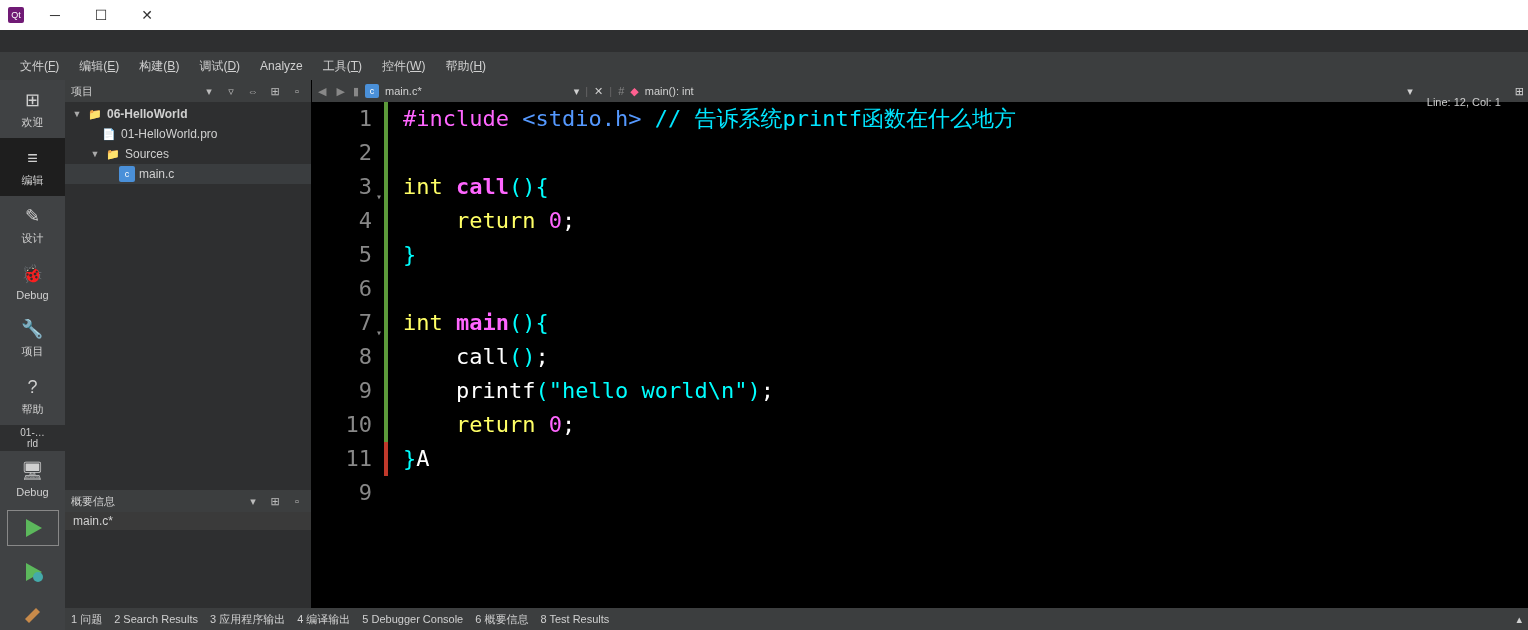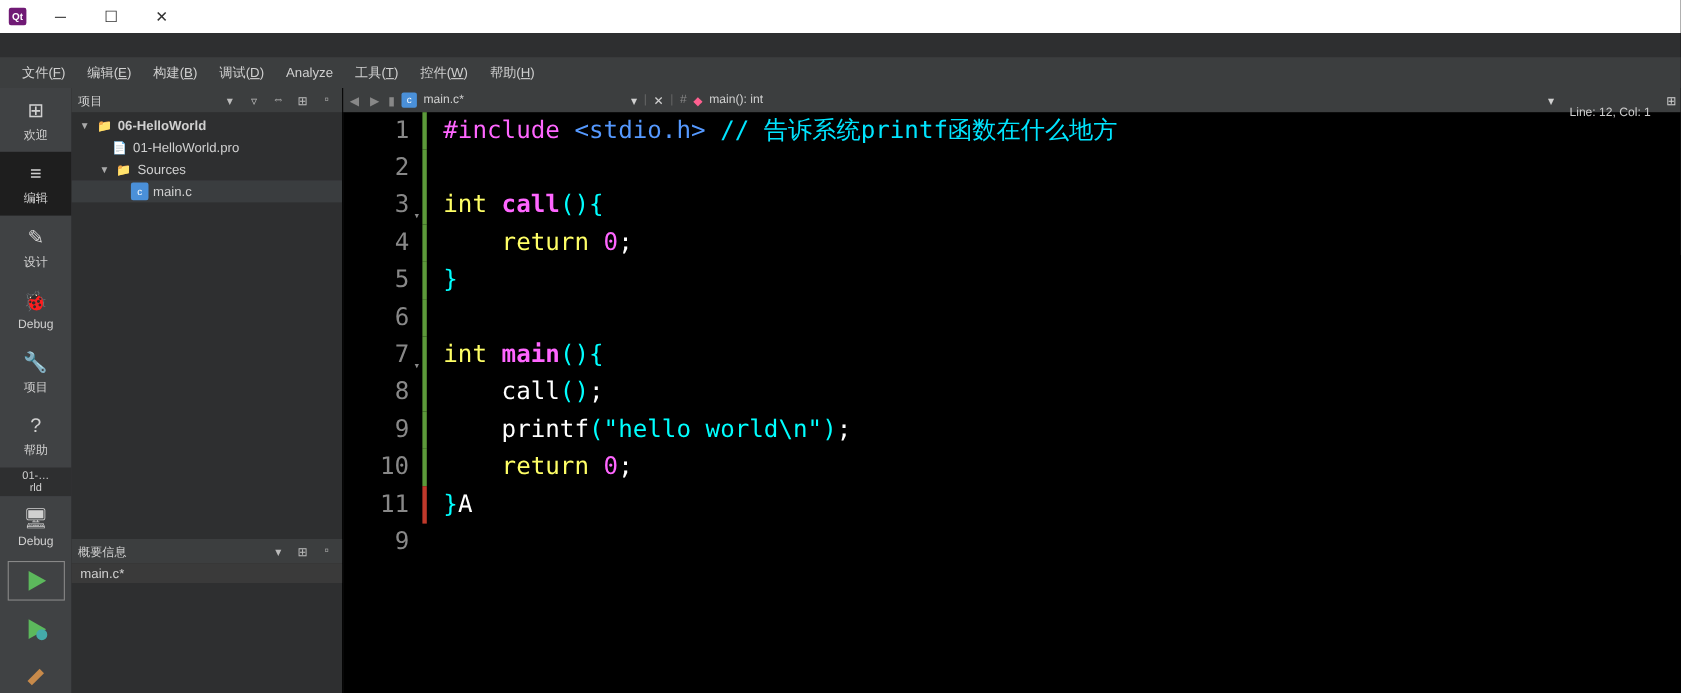--- a/index.html
+++ b/index.html
@@ -1,19 +1,19 @@
 <!DOCTYPE html>
 <html><head>
 <meta charset="utf-8">
 <style>
 * { margin: 0; padding: 0; box-sizing: border-box; }
 body { font-family: "Segoe UI", sans-serif; background: #2e2f30; color: #d0d0d0; width: 1528px; height: 630px; overflow: hidden; }
 
 .titlebar { height: 30px; background: #fff; display: flex; align-items: center; padding-left: 8px; color: #000; font-size: 12px; }
-.titlebar .app-icon { width: 16px; height: 16px; background: #701a75; border-radius: 2px; margin-right: 8px; display: flex; align-items: center; justify-content: center; color: #fff; font-size: 9px; font-weight: bold; }
+.titlebar .app-icon { width: 16px; height: 16px; background: #701a75; border-radius: 2px; margin-right: 8px; display: flex; align-items: center; justify-content: center; color: #fff; font-size: 9px; font-weight: normal; }
 .titlebar .title { flex: 1; }
 .titlebar .win-controls { display: flex; }
 .titlebar .win-btn { width: 46px; height: 30px; display: flex; align-items: center; justify-content: center; font-size: 14px; color: #333; }
 
 .menubar { height: 28px; background: #3c3e3f; display: flex; align-items: center; padding-left: 10px; font-size: 12px; margin-top: 22px; }
 .menubar .menu-item { padding: 4px 10px; cursor: pointer; }
 .menubar .menu-item u { text-decoration: underline; }
 
 .main-layout { display: flex; height: 572px; }
 
@@ -249,14 +249,25 @@
           <div class="cb green"></div>
           <div class="cb green"></div>
           <div class="cb green"></div>
           <div class="cb green"></div>
           <div class="cb green"></div>
           <div class="cb red"></div>
           <div class="cb "></div>
         </div>
       <div class="code-content" id="code"><div class="code-line"><span class="inc">#include</span> <span class="hdr">&lt;stdio.h&gt;</span> <span class="cmt">// 告诉系统printf函数在什么地方</span></div><div class="code-line"></div><div class="code-line"><span class="kw">int</span> <span class="fn">call</span><span class="br">(){</span></div><div class="code-line">    <span class="kw">return</span> <span class="num">0</span><span class="plain">;</span></div><div class="code-line"><span class="br">}</span></div><div class="code-line"></div><div class="code-line"><span class="kw">int</span> <span class="fn">main</span><span class="br">(){</span></div><div class="code-line">    <span class="plain">call</span><span class="br">()</span><span class="plain">;</span></div><div class="code-line">    <span class="plain">printf</span><span class="br">(</span><span class="str">"hello world\n"</span><span class="br">)</span><span class="plain">;</span></div><div class="code-line">    <span class="kw">return</span> <span class="num">0</span><span class="plain">;</span></div><div class="code-line"><span class="br">}</span><span class="plain">A</span></div><div class="code-line"></div></div>
     </div>
+    <div class="bottombar" id="bottombar">
+        <div class="bottom-item">1 问题</div>
+        <div class="bottom-item">2 Search Results</div>
+        <div class="bottom-item">3 应用程序输出</div>
+        <div class="bottom-item">4 编译输出</div>
+        <div class="bottom-item">5 Debugger Console</div>
+        <div class="bottom-item">6 概要信息</div>
+        <div class="bottom-item">8 Test Results</div>
+        <div style="flex: 1 1 0%;"></div>
+        <div class="bottom-item">▴</div>
+      </div>
   </div>
 </div>
 
 </body></html>

